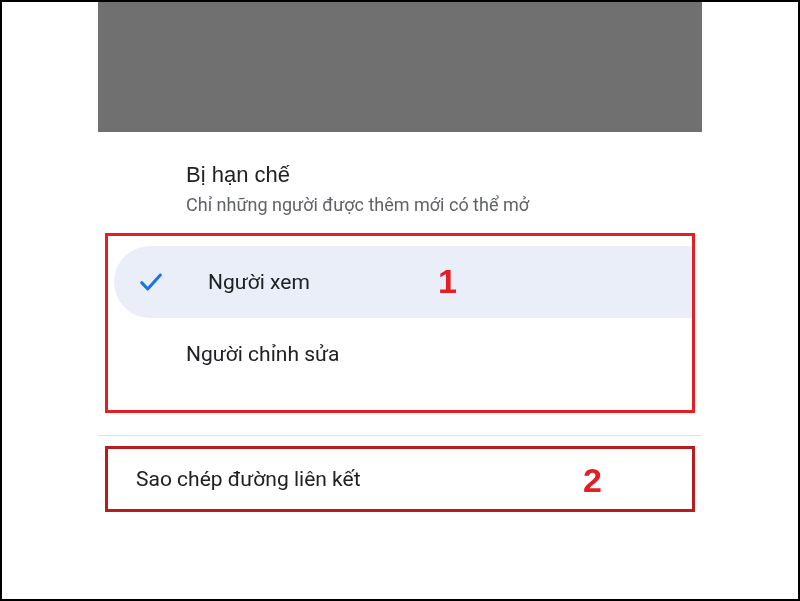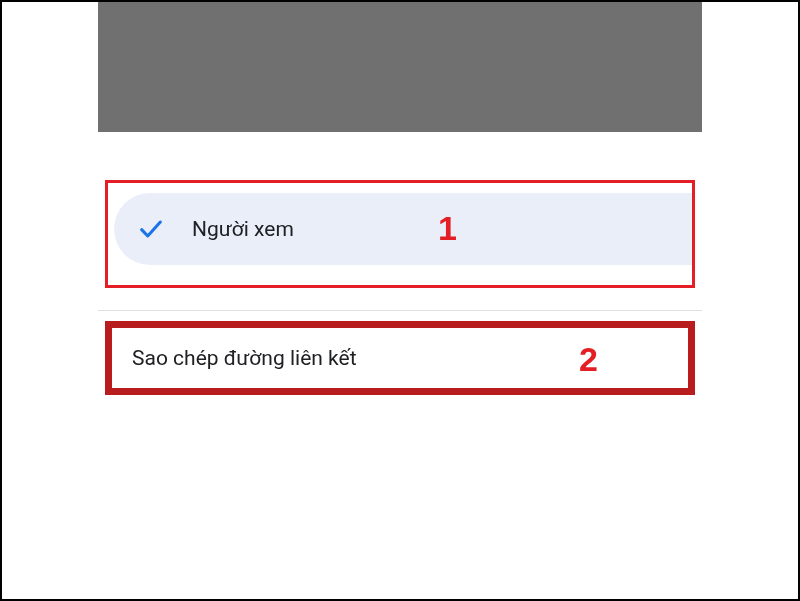--- a/index.html
+++ b/index.html
@@ -36,62 +36,69 @@
     font-size: 21px; color: #202124;
   }
   .option-row.selected {
     background: #e9eef9; border-radius: 36px 0 0 36px; margin-left: 6px;
   }
   .check-icon {
     width: 30px; height: 30px; display: flex; align-items: center; justify-content: center;
     color: #1a73e8;
   }
   .check-icon svg { width: 28px; height: 28px; }
-  .option-label { margin-left: 26px; }
+  .option-label { margin-left: 42px; }
   .option-row:not(.selected) .option-label { margin-left: 56px; }
   .annot-1 {
     position: absolute; left: 330px; top: 26px; color: #e31e24; font-weight: 700;
     font-size: 34px; font-family: Arial, sans-serif;
   }
   .divider {
     border-top: 1px solid #e0e0e0; margin-top: 22px;
   }
   .copy-box {
-    border: 7px solid #b91c1c; margin: 10px 7px 0 7px; padding: 18px 0 18px 20px;
+    border: 3px solid #b91c1c; margin: 10px 7px 0 7px; padding: 18px 0 18px 28px;
     position: relative; display: flex; align-items: center;
   }
   .copy-label {
     font-size: 21px; color: #202124;
   }
   .annot-2 {
     position: absolute; right: 90px; top: 12px; color: #e31e24; font-weight: 700;
     font-size: 34px; font-family: Arial, sans-serif;
   }
 </style>
 </head>
 <body>
 
 <div class="outer">
   <div class="phone">
     <div class="gray-header"></div>
     <div class="content">
+      <div class="section-header">
+        <div class="section-title">Bị hạn chế</div>
+        <div class="section-sub">Chỉ những người được thêm mới có thể mở</div>
+      </div>
 
       <div class="options-box">
         <div class="annot-1">1</div>
 
         <div class="option-row selected">
           <span class="check-icon">
             <svg viewBox="0 0 24 24" fill="none" stroke="#1a73e8" stroke-width="2.6" stroke-linecap="round" stroke-linejoin="round">
                 <polyline points="4 12.5 9.2 18 20 6"></polyline>
               </svg>
           </span>
           <span class="option-label">Người xem</span>
         </div>
 
 
+        <div class="option-row">
+          <span class="option-label">Người chỉnh sửa</span>
+        </div>
       </div>
 
       <div class="divider"></div>
 
       <div class="copy-box">
         <span class="copy-label">Sao chép đường liên kết</span>
         <div class="annot-2">2</div>
       </div>
     </div>
   </div>

